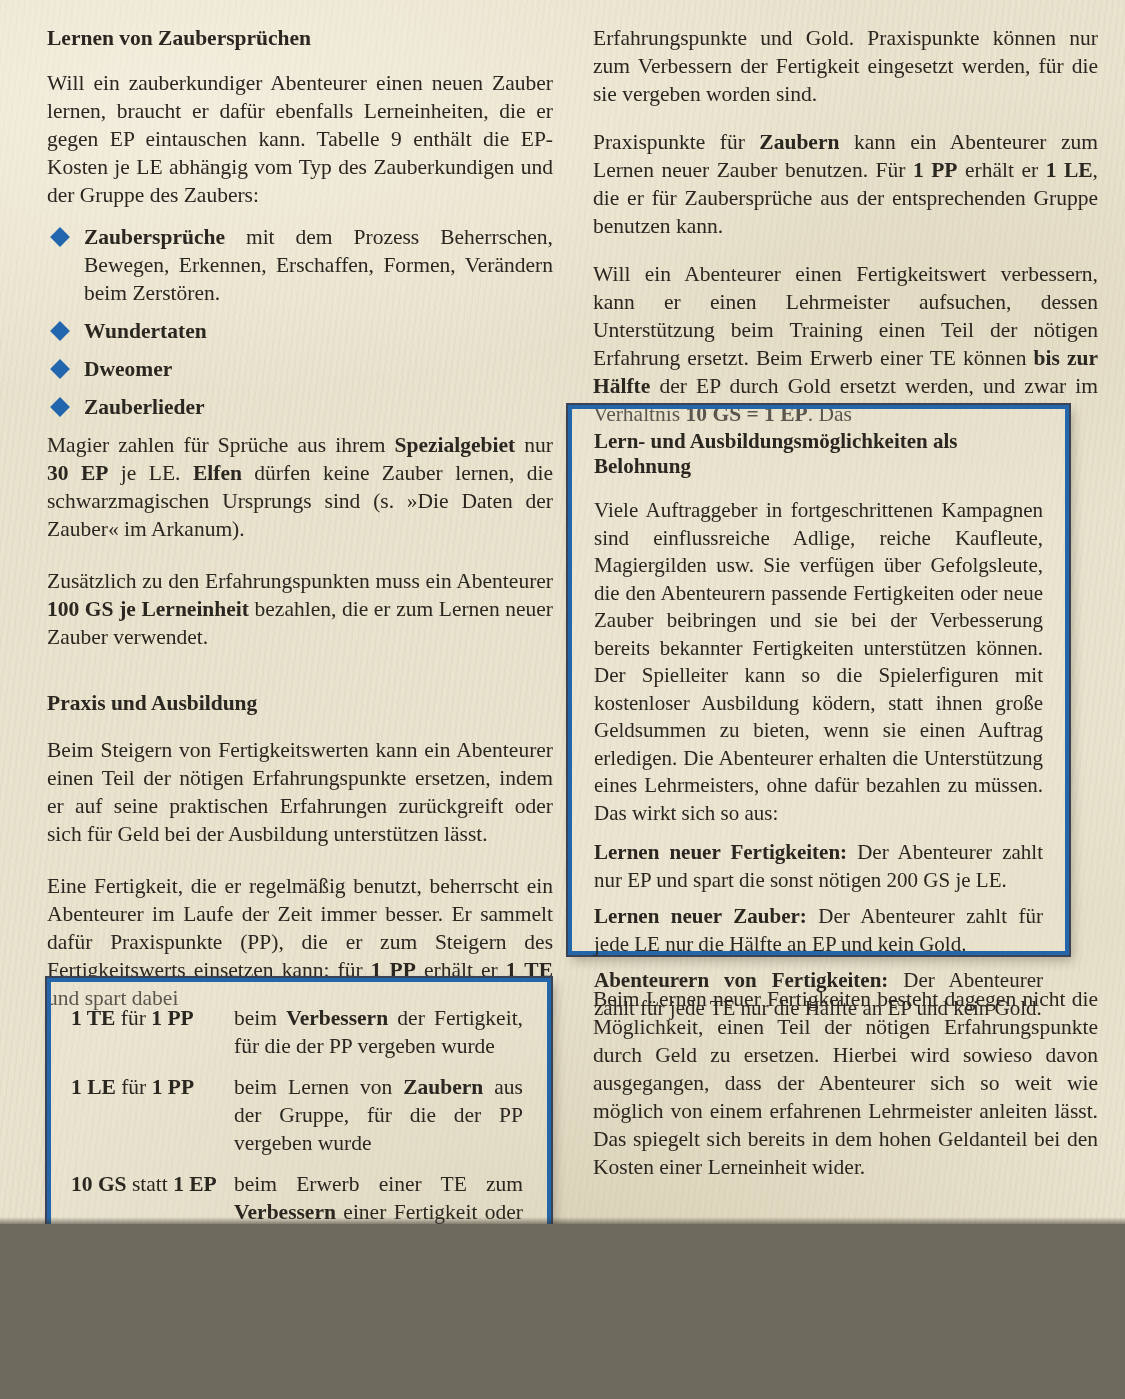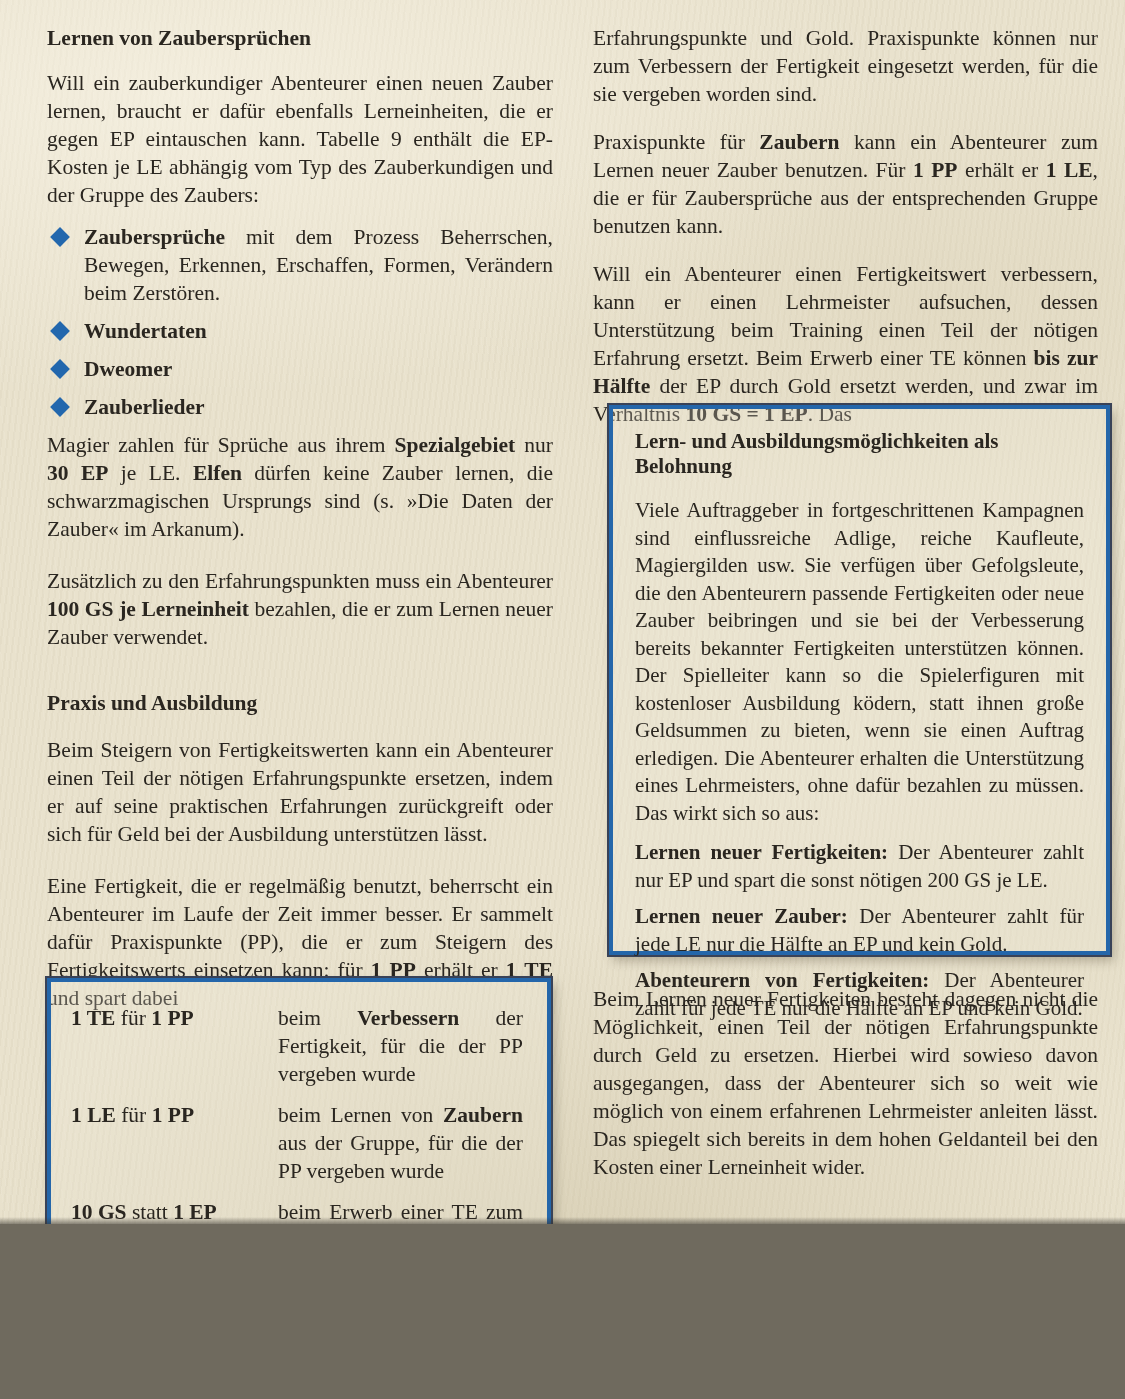--- a/index.html
+++ b/index.html
@@ -36,28 +36,28 @@
   .h-praxis{margin-top:40px;margin-bottom:20px;}
   .p-steigern{margin-bottom:24px;}
 
   .infobox{
     border:4px solid #2466aa;
     box-shadow:0 0 0 2px #394257, 4px 6px 10px rgba(60,50,30,0.30);
     box-sizing:border-box;
     background:rgba(240,234,218,0.25);
   }
   .box-left{position:absolute;left:47px;top:978px;width:504px;height:313px;padding:22px 24px 14px 20px;}
-  .cost-row{display:flex;margin-bottom:13px;gap:44px;}
+  .cost-row{display:flex;margin-bottom:13px;}
   .cost-term{flex:none;width:163px;line-height:28px;}
   .cost-desc{flex:1;text-align:justify;line-height:28px;hyphens:auto;}
 
   .col-right{position:absolute;left:593px;top:24px;width:505px;}
   .p-r{margin-bottom:20px;}
 
-  .box-right{position:absolute;left:609px;top:405px;width:501px;height:550px;padding:20px 22px 10px 22px;font-size:21px;}
+  .box-right{position:absolute;left:568px;top:405px;width:501px;height:550px;padding:20px 22px 10px 22px;font-size:21px;}
   .box-right p{line-height:27.5px;}
   .box-h{font-weight:bold;margin-bottom:18px;text-align:left;}
   .box-p{margin-bottom:12px;}
   .box-item{margin-bottom:9px;}
 
   .col-right-lower{position:absolute;left:593px;top:985px;width:505px;}
   .p-geld{margin-bottom:24px;}
 
   .footer-num{
     position:absolute;left:16px;right:0;top:1340px;

